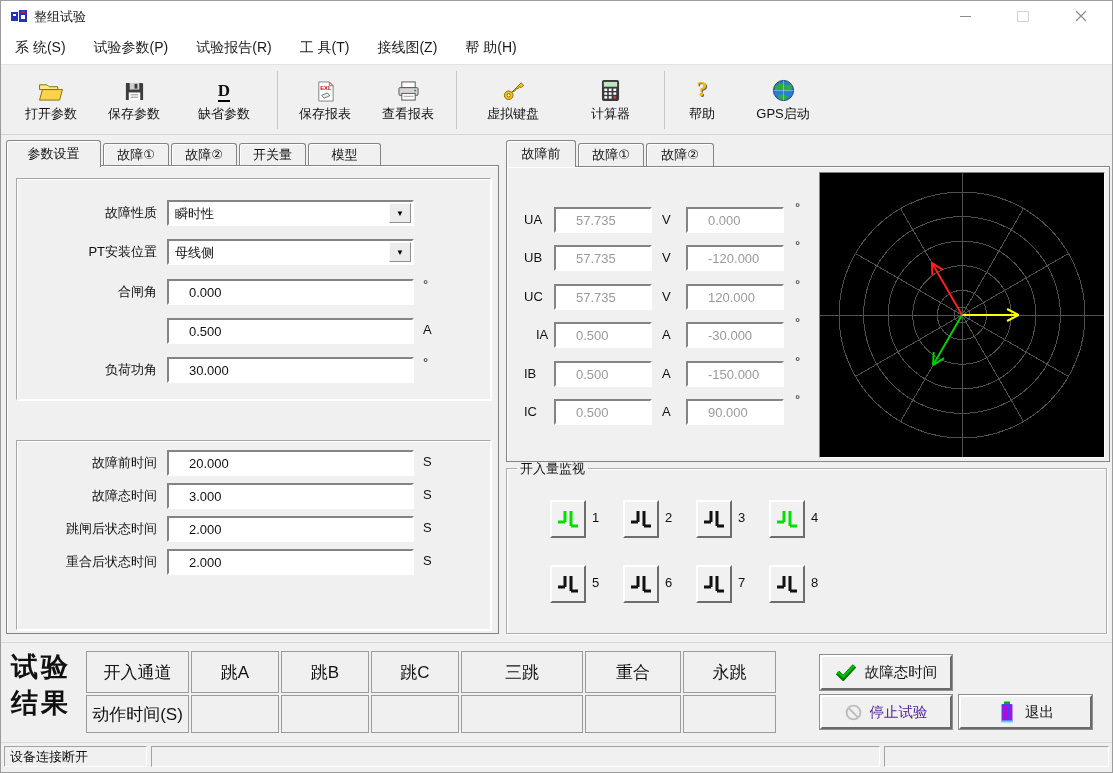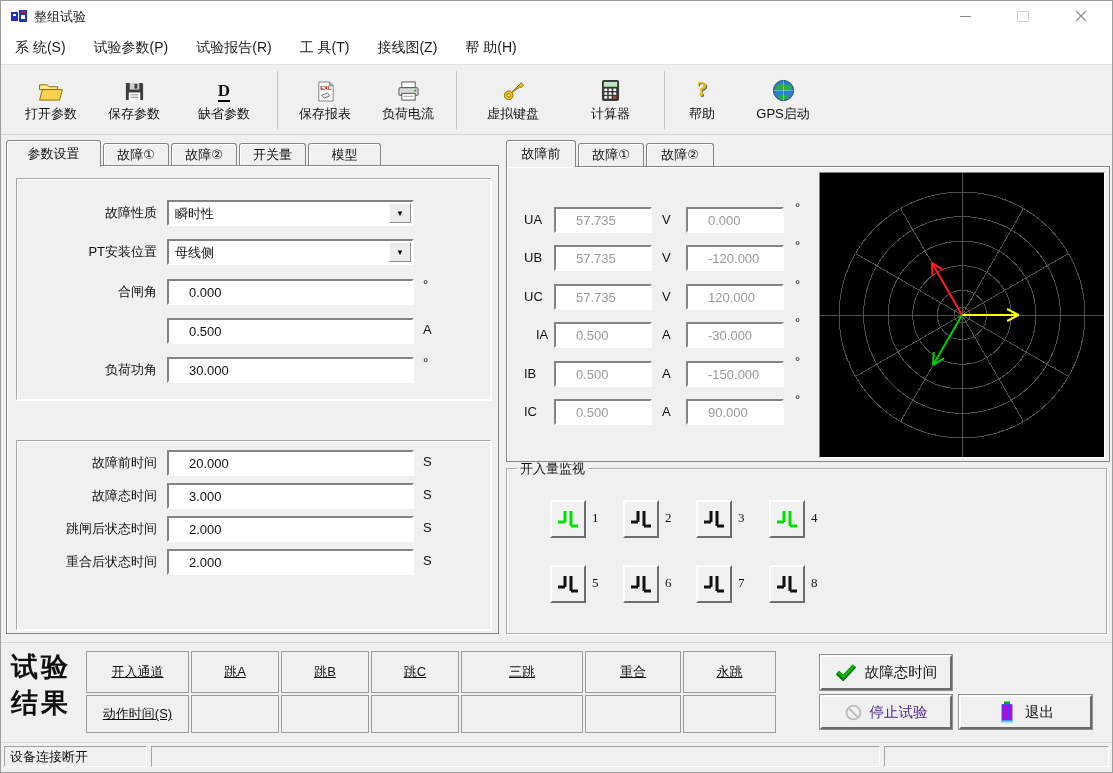--- a/index.html
+++ b/index.html
@@ -35,21 +35,21 @@
   .tab{height:23px;box-sizing:border-box;border:1px solid #848484;border-bottom:none;
     border-radius:3px 3px 0 0;background:#f0f0f0;display:flex;align-items:center;justify-content:center;
     box-shadow:inset 1px 1px 0 #fff;margin-right:2px;font-size:13px;position:relative;z-index:1;}
   .tab.active{height:27px;margin-bottom:-1px;z-index:3;}
 
   .panel{position:absolute;background:#f0f0f0;border:1px solid #848484;box-shadow:inset 1px 1px 0 #fff;z-index:2;}
 
   
   .gbox{position:absolute;border:1px solid #a6a6a6;border-right-color:#fff;border-bottom-color:#fff;
     box-shadow:inset 1px 1px 0 #fff,1px 1px 0 #fff;}
-  .monitor{position:absolute;border:1px solid #adadad;box-shadow:inset 1px 1px 0 #fff,1px 1px 0 #fff;font-family:Liberation Serif, serif;}
+  .monitor{position:absolute;border:1px solid #adadad;box-shadow:inset 1px 1px 0 #fff,1px 1px 0 #fff;}
   .monitor-legend{position:absolute;top:-9px;left:10px;background:#f0f0f0;padding:0 3px;font-size:13px;}
 
   
   .flabel{position:absolute;text-align:right;font-size:13px;line-height:26px;}
   .tb{position:absolute;box-sizing:border-box;height:26px;border:2px solid;border-color:#848484 #ffffff #ffffff #848484;
     background:#fff;font:13px "Liberation Sans","DejaVu Sans",sans-serif;padding:2px 20px;color:#111;outline:none;}
   .tb.disabled{color:#9a9a9a;}
   .unit{position:absolute;font-size:13px;}
   .combo{position:absolute;box-sizing:border-box;height:26px;border:2px solid;border-color:#848484 #ffffff #ffffff #848484;
     background:#fff;}
@@ -64,21 +64,21 @@
   
   .switch-btn{position:absolute;width:36px;height:38px;background:#f1f1f1;border:2px solid;
     border-color:#ffffff #6d6d6d #6d6d6d #ffffff;box-sizing:border-box;display:flex;align-items:center;justify-content:center;}
   .switch-btn svg path{stroke:#111;}
   .switch-btn.active svg path{stroke:#00e000;}
   .switch-num{position:absolute;font-size:13px;}
 
   
   .result-title{position:absolute;font-weight:bold;font-size:27px;line-height:36px;letter-spacing:3px;color:#101010;}
   .cell{position:absolute;box-sizing:border-box;border:1px solid #9b9b9b;display:flex;align-items:center;justify-content:center;
-    font-size:13px;background:#f0f0f0;text-decoration:underline;}
+    font-size:17px;background:#f0f0f0;}
 
   
   .btn{position:absolute;box-sizing:border-box;background:#f0f0f0;border:2px solid;border-color:#ffffff #6a6a6a #6a6a6a #ffffff;
     outline:1px solid #8f8f8f;display:flex;align-items:center;justify-content:center;gap:8px;font-size:14.5px;color:#111;}
   .btn.disabled{color:#4c1d95;}
 
   
   .statusbar{position:absolute;left:0;right:0;top:741px;height:28px;background:#f0f0f0;border-top:1px solid #dadada;}
   .seg{position:absolute;top:3px;height:21px;box-sizing:border-box;border:1px solid;border-color:#a2a2a2 #ffffff #ffffff #a2a2a2;
     background:#f0f0f0;font-size:13px;line-height:19px;padding-left:5px;}
@@ -166,21 +166,21 @@
     <div class="tool-btn" style="width:84px">
       <span class="tool-icon">
         <svg viewBox="0 0 24 22" width="23" height="21">
           <rect x="5" y="1" width="14" height="6" fill="#fff" stroke="#555"></rect>
           <rect x="2" y="7" width="20" height="8" rx="1" fill="#d6d6d6" stroke="#555"></rect>
           <rect x="5" y="13" width="14" height="7" fill="#fff" stroke="#555"></rect>
           <line x1="7" y1="16" x2="17" y2="16" stroke="#999"></line>
           <circle cx="19" cy="10" r="1.2" fill="#3a3"></circle>
         </svg>
         </span>
-      <span>负荷电流</span>
+      <span>查看报表</span>
     </div>
     <div class="tool-sep"></div>
     <div class="tool-btn" style="width:100px">
       <span class="tool-icon">
         <svg viewBox="0 0 24 24" width="23" height="23">
           <g stroke="#8a6d00" fill="#f0c420">
             <circle cx="7" cy="17" r="4.5"></circle>
             <path d="M10 14 L20 4 l2.5 2.5 -2.5 2.5 -2 -1 -1 2 -2 0 -1 2 z"></path>
             <circle cx="7" cy="17" r="1.7" fill="#fff"></circle>
           </g>

